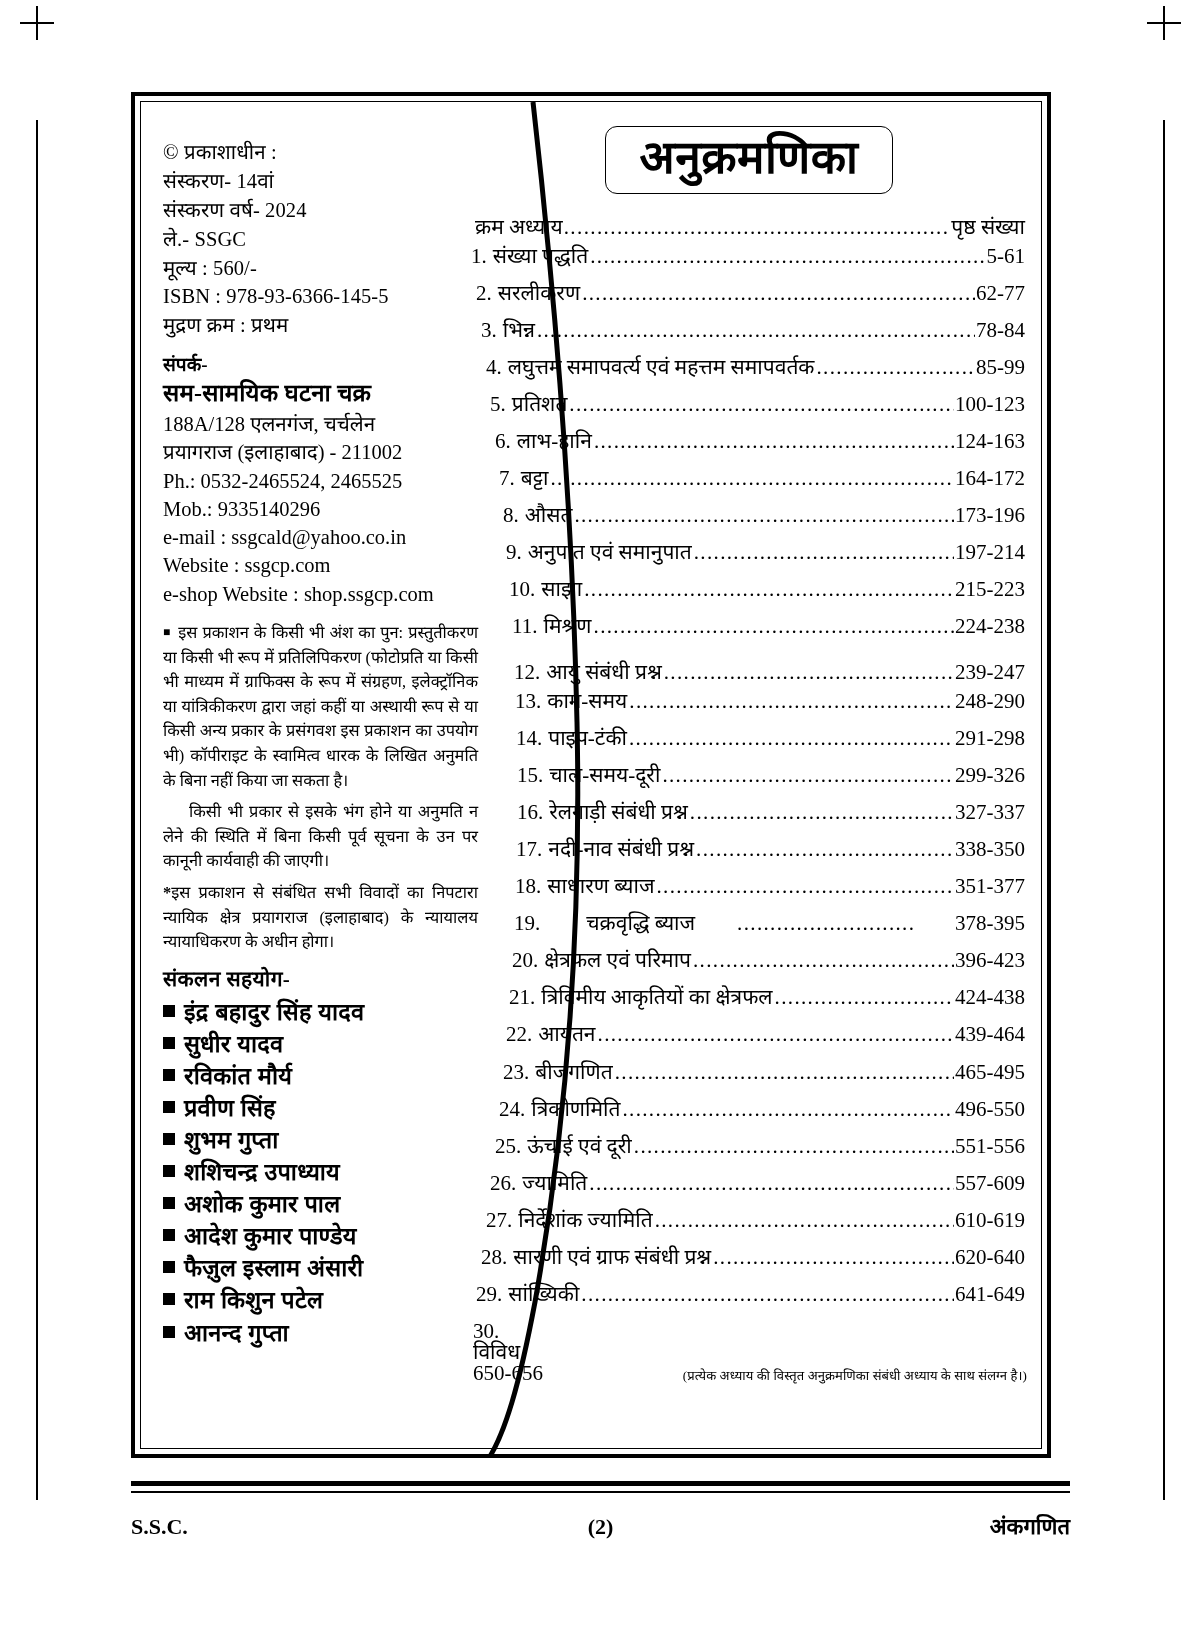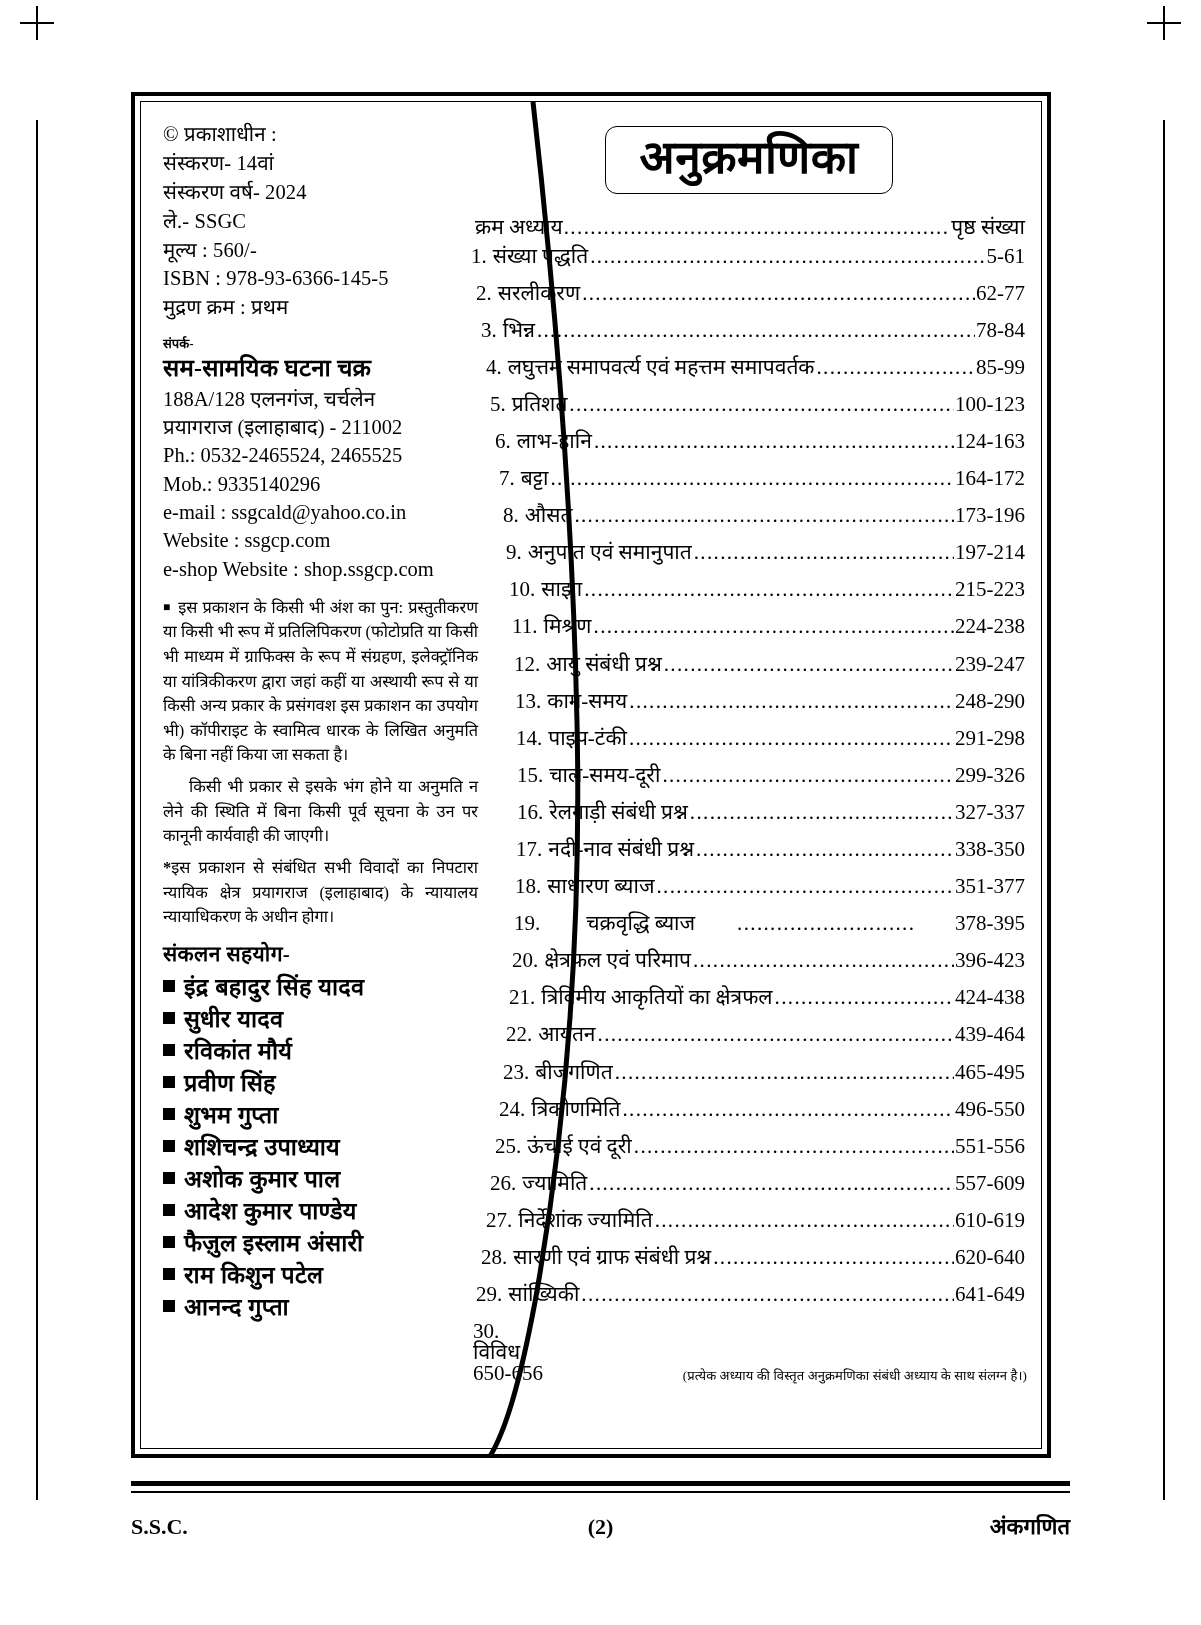--- a/index.html
+++ b/index.html
@@ -58,34 +58,34 @@
     width: 130px;
     height: 100%;
     pointer-events: none;
   }
   .divider svg { display: block; width: 130px; height: 1356px; }
 
   
   .col-left {
     position: absolute;
     left: 22px;
-    top: 18px;
+    top: 36px;
     width: 315px;
     font-family: "Liberation Serif", serif;
   }
   .imprint-line {
     font-size: 20.5px;
     line-height: 1.41;
     white-space: nowrap;
     letter-spacing: .1px;
   }
 
   .contact-block { margin-top: 14px; }
   .contact-label {
-    font-size: 13px;
+    font-size: 19px;
     font-weight: bold;
     line-height: 1.2;
     margin-bottom: 1px;
   }
   .contact-org {
     font-size: 24px;
     font-weight: bold;
     line-height: 1.25;
     letter-spacing: .2px;
     margin-bottom: 2px;
@@ -408,21 +408,21 @@
             <span class="ttl">साझा</span>
             <span class="dots">..........................................................................................</span>
             <span class="pg">215-223</span>
           </li>
           <li class="toc-row" style="padding-left: 41px;">
             <span class="num">11.</span>
             <span class="ttl">मिश्रण</span>
             <span class="dots">..........................................................................................</span>
             <span class="pg">224-238</span>
           </li>
-          <li class="toc-row" style="padding-left: 43px;">
+          <li class="toc-row" style="padding-left: 43px; align-items: center;">
             <span class="num">12.</span>
             <span class="ttl">आयु संबंधी प्रश्न</span>
             <span class="dots">..........................................................................................</span>
             <span class="pg">239-247</span>
           </li>
           <li class="toc-row" style="padding-left: 44px;">
             <span class="num">13.</span>
             <span class="ttl">काम-समय</span>
             <span class="dots">..........................................................................................</span>
             <span class="pg">248-290</span>

